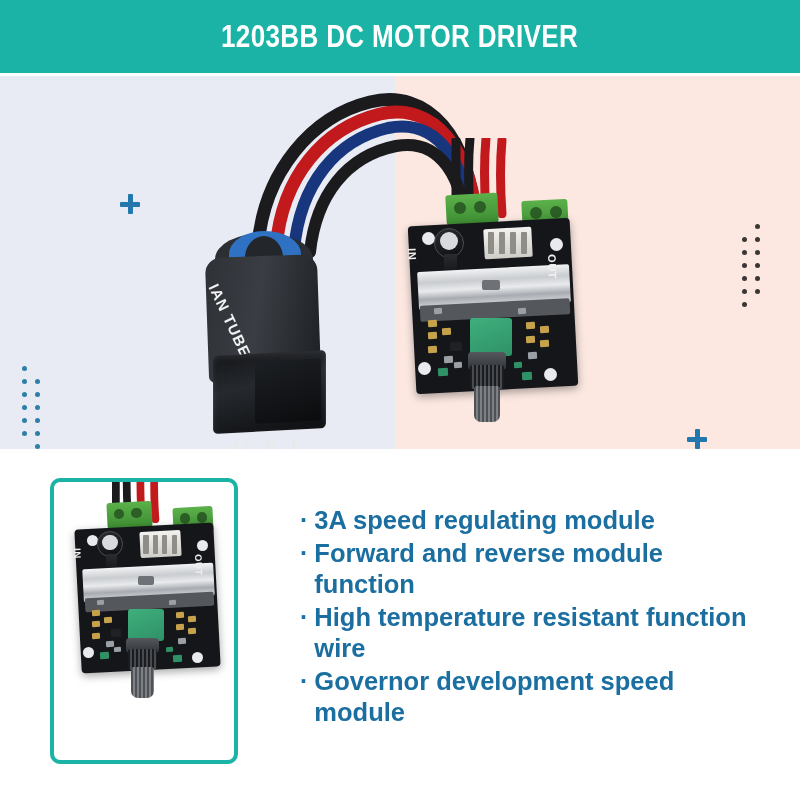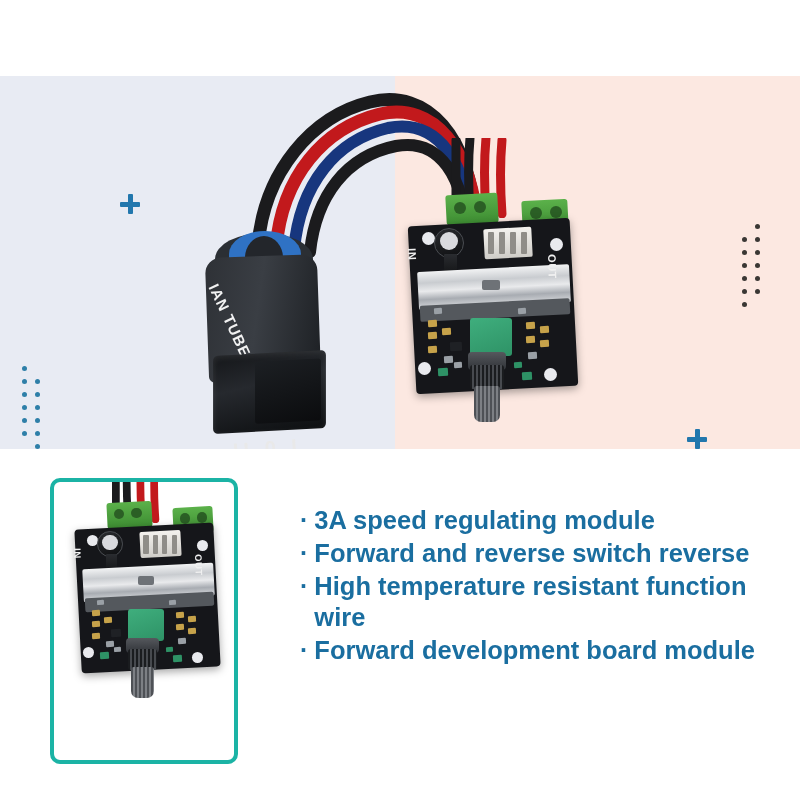--- a/index.html
+++ b/index.html
@@ -196,20 +196,23 @@
     flex: 0 0 auto; margin-right: 6px; line-height: 31px;
     font-size: 25px;
   }
   .feature-text { flex: 1 1 auto; }
 </style>
 </head>
 <body>
 
 <div class="page">
 
+  <div class="banner">
+    <div class="banner-title">1203BB DC MOTOR DRIVER</div>
+  </div>
 
   <div class="hero">
     <div class="hero-bg-left"></div>
     <div class="hero-bg-right"></div>
 
     <div class="plus plus-a"></div>
     <div class="plus plus-b"></div>
 
     <div class="dotgrid" id="dots-left" style="left:22px;  top:290px;">
         <i style="left: 0px; top: 0px; background: rgb(46, 127, 168);"></i>
@@ -371,25 +374,25 @@
       </div>
   </div>
 
   <div class="features">
     <div class="feature">
       <span class="feature-dot">·</span>
       <span class="feature-text">3A speed regulating module</span>
     </div>
     <div class="feature">
       <span class="feature-dot">·</span>
-      <span class="feature-text">Forward and reverse switch reverse</span>
+      <span class="feature-text">Forward and reverse module function</span>
     </div>
     <div class="feature">
       <span class="feature-dot">·</span>
       <span class="feature-text">High temperature resistant function wire</span>
     </div>
     <div class="feature">
       <span class="feature-dot">·</span>
-      <span class="feature-text">Forward development board module</span>
+      <span class="feature-text">Governor development speed module</span>
     </div>
   </div>
 
 </div>
 
 </body></html>

